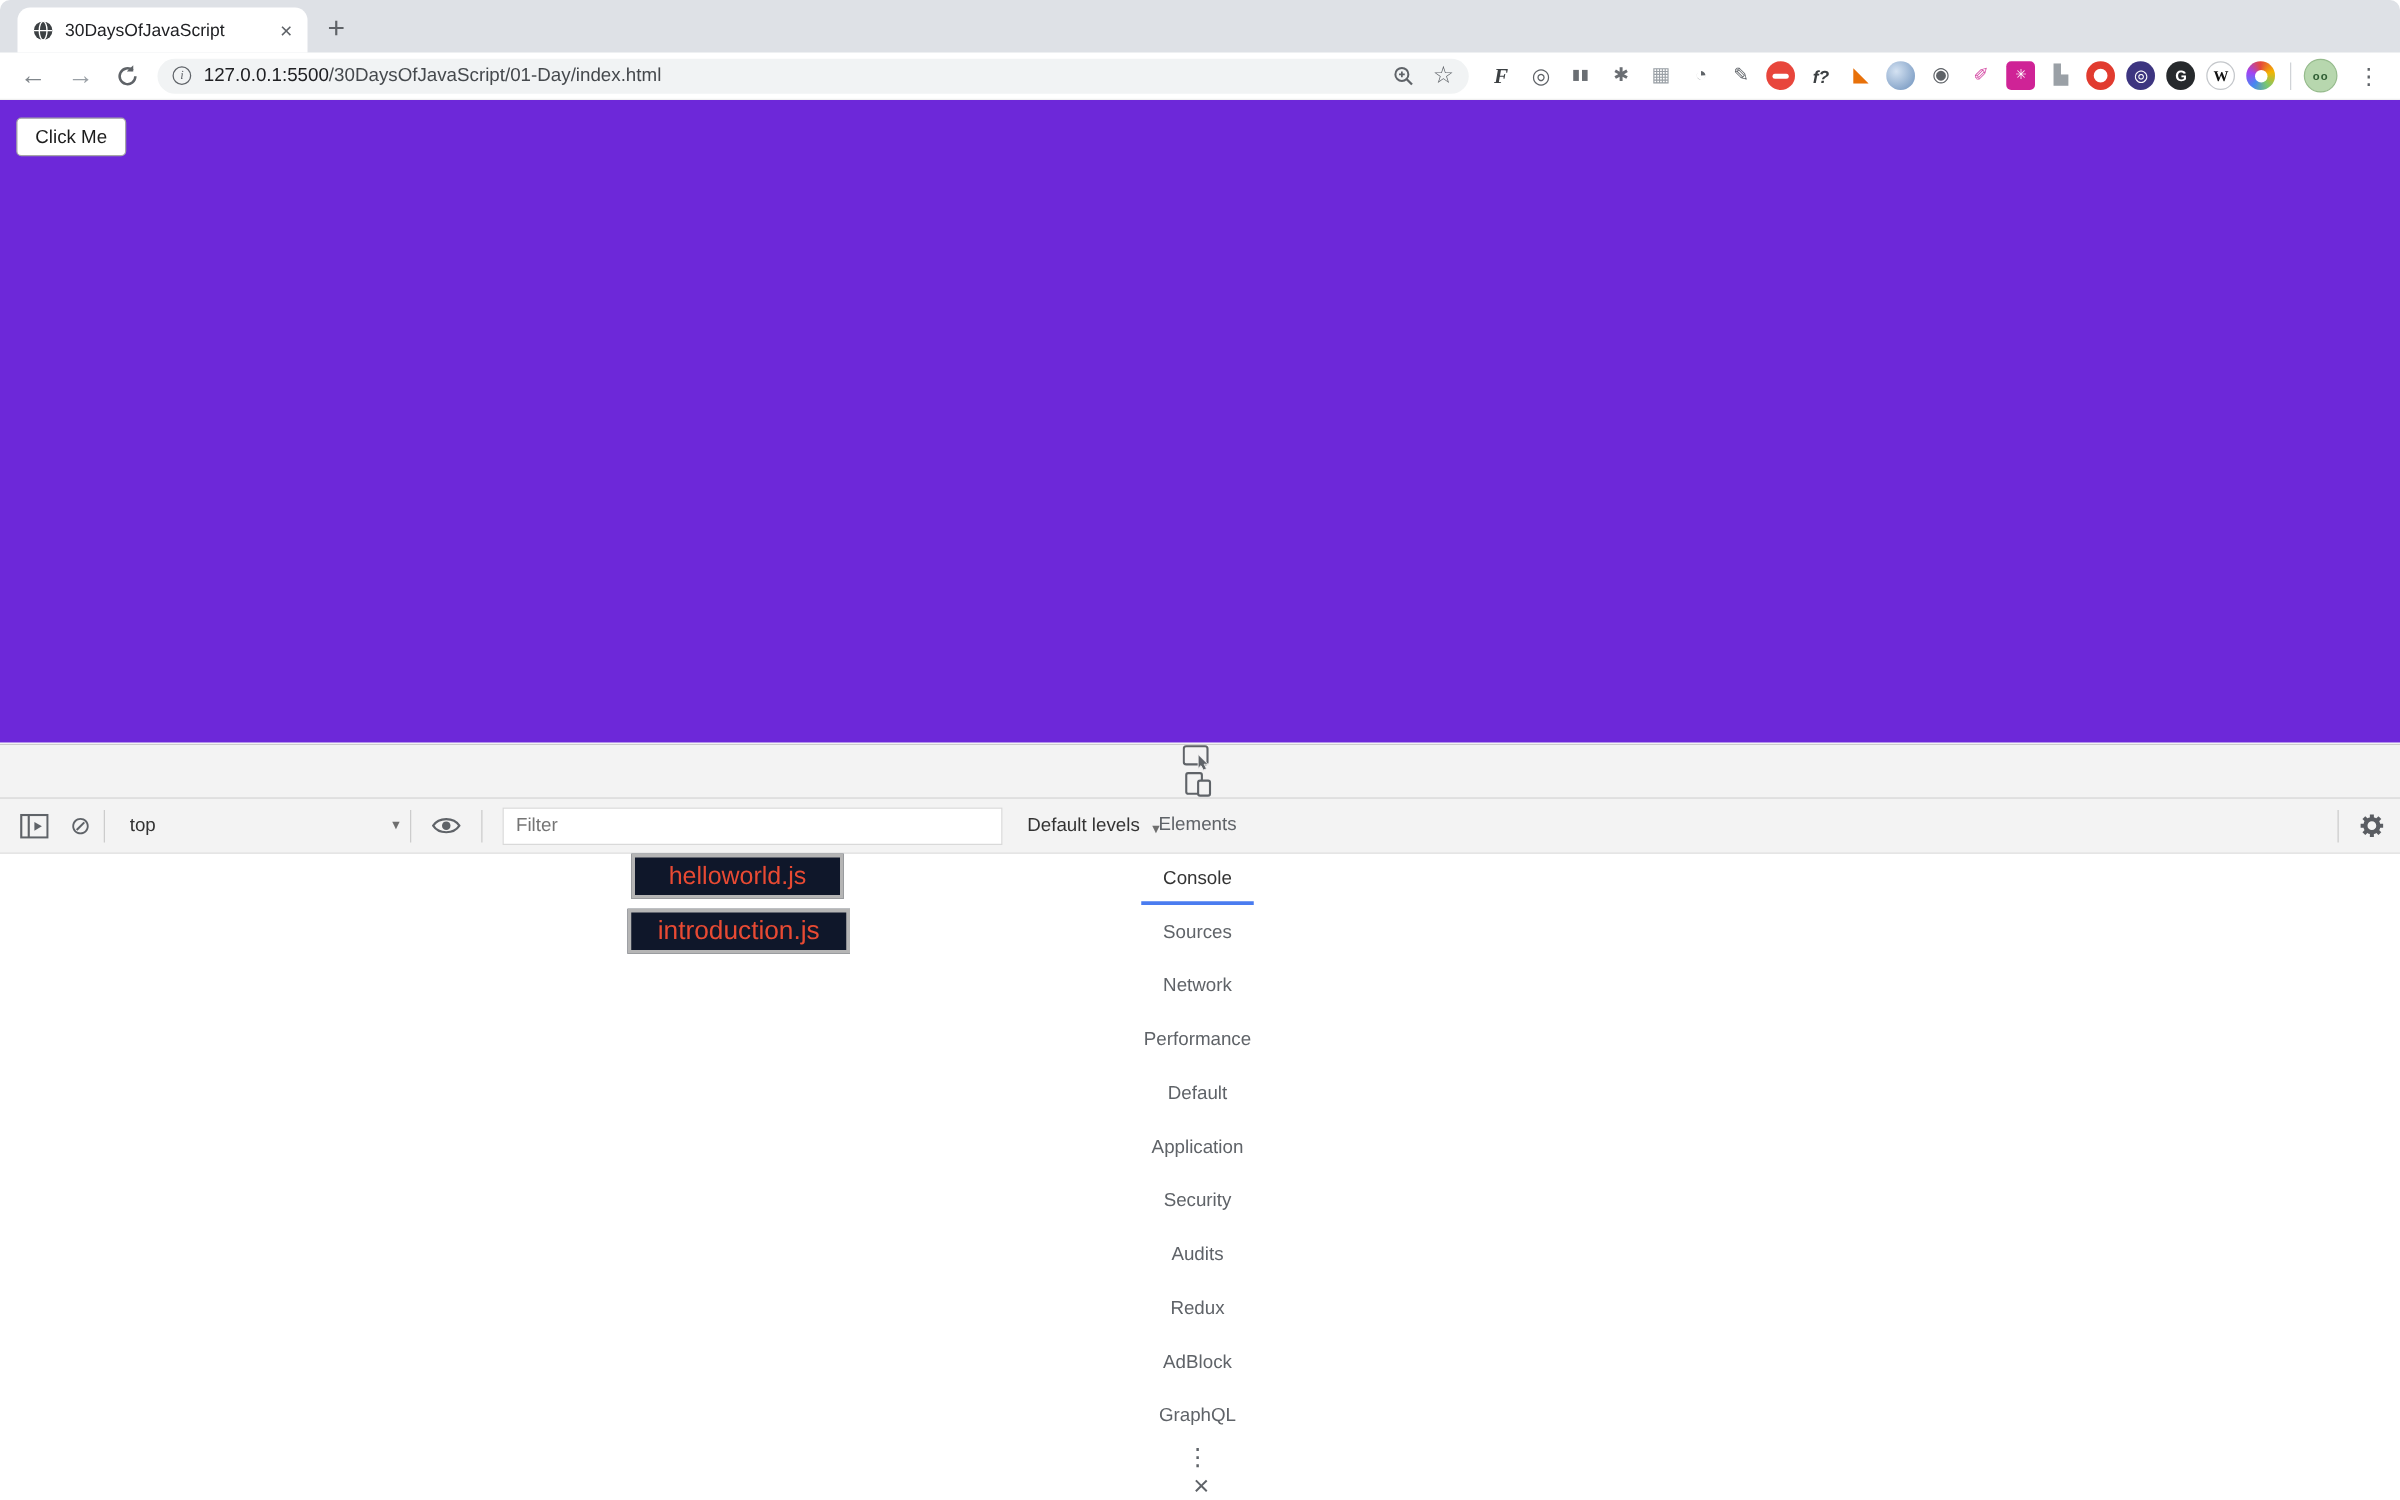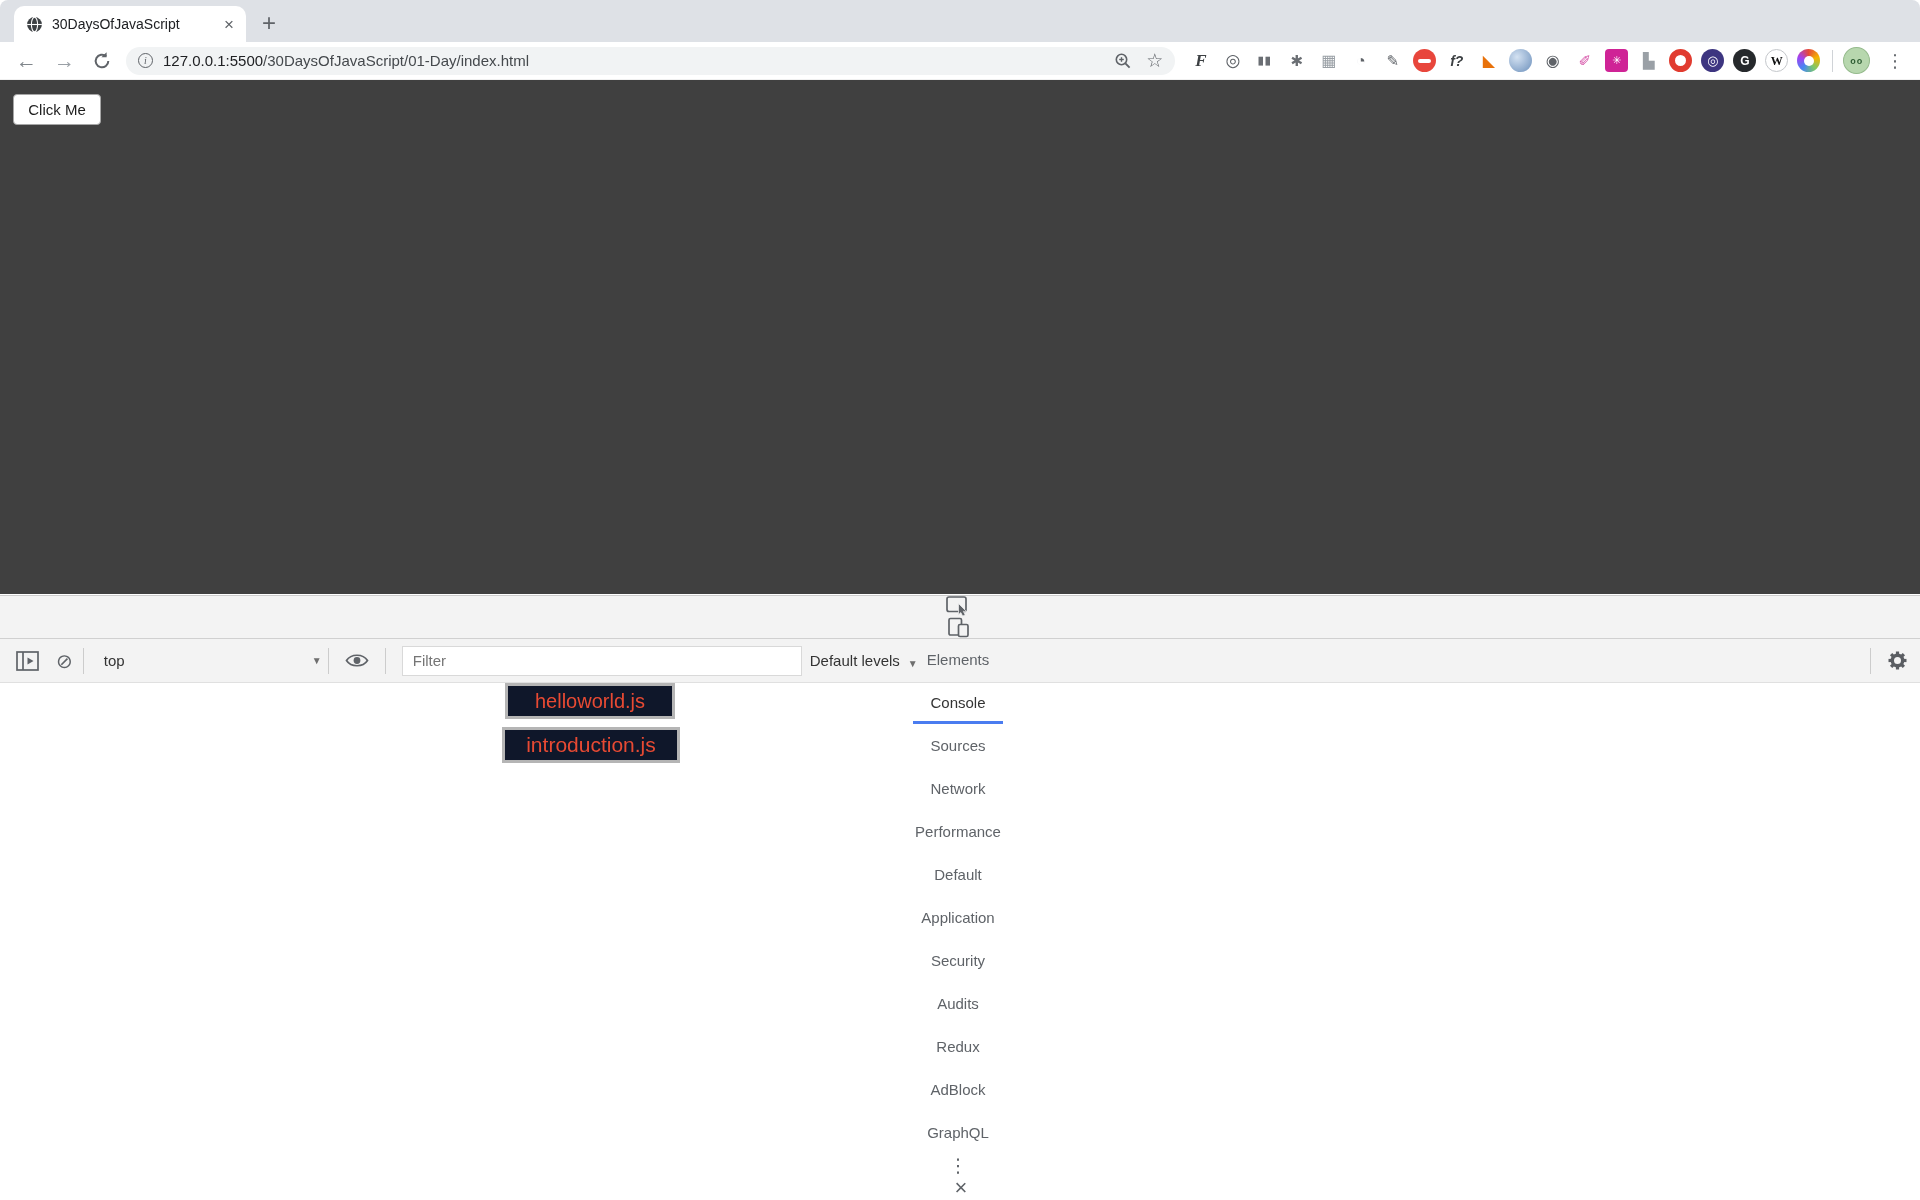--- a/index.html
+++ b/index.html
@@ -61,21 +61,21 @@
                  position:relative; }
   .ext-wheel::after { content:""; position:absolute; left:6.5px; top:6.5px; width:10px; height:10px;
                       background:#fff; border-radius:50%; }
   .chrome-sep { width:1px; height:22px; background:#d0d3d7; margin:0 10px 0 12px; }
   .avatar { width:27px; height:27px; border-radius:50%; background:#b7d7ae; border:1px solid #96bb8d;
             display:flex; align-items:center; justify-content:center; font-size:9px;
             font-weight:bold; color:#2e5d33; letter-spacing:1px; }
   .menu-dots { font-size:18px; color:#5f6368; margin-left:12px; padding:0 4px; }
 
   
-  .page { position:relative; height:514px; background:#404040; }
+  .page { position:relative; height:514px; background:#6d28d9; }
   .click-btn { position:absolute; left:13px; top:14px; width:88px; height:31px;
                background:#fff; border:1px solid #a6a6a6; border-radius:4px;
                font-size:15px; color:#1c1c1c; display:flex; align-items:center; justify-content:center; }
   .inline-banner { position:absolute; left:143px; top:10px; width:294px; height:41px;
                    border:3px solid #b2b2b2; background:#fff; color:#e84a33;
                    font-size:27px; display:flex; align-items:center; justify-content:center; }
 
   
   .devtools { position:absolute; left:0; top:595px; width:1920px; height:605px;
               background:#fff; border-top:1px solid #ccc; }
@@ -96,21 +96,21 @@
                 display:flex; align-items:center; padding:0 12px 0 10px; }
   .clear-ic { font-size:20px; color:#5f6368; margin:0 4px 0 12px; }
   .context-dd { width:232px; display:flex; align-items:center; justify-content:space-between;
                 padding-left:14px; font-size:15px; color:#333; }
   .caret { font-size:10px; color:#6e6e6e; }
   .eye-wrap { margin:0 10px; display:flex; }
   .filter-input { width:400px; height:30px; margin-left:10px; border:1px solid #d9d9d9;
                   background:#fff; font-size:15px; color:#ec4899; padding:0 10px;
                   font-family:"Liberation Sans",sans-serif; outline:none; }
   .filter-input::placeholder { color:#757575; }
-  .levels-dd { margin-left:8px; font-size:15px; color:#333; display:flex;
+  .levels-dd { margin-left:20px; font-size:15px; color:#333; display:flex;
                align-items:flex-end; gap:8px; }
   .gear-wrap { margin-left:10px; display:flex; }
 
   .console { position:relative; font-family:"DejaVu Sans Mono", monospace;
              font-size:15px; color:#303942; }
   .crow { height:38px; display:flex; align-items:center; justify-content:space-between;
           border-bottom:1px solid #f0f0f2; padding:0 44px 0 42px; }
   .crow:first-child { border-top:1px solid #f7f7f7; }
   .src-link { color:#555; text-decoration:underline; }
   .prompt-row { padding:9px 0 0 14px; }

